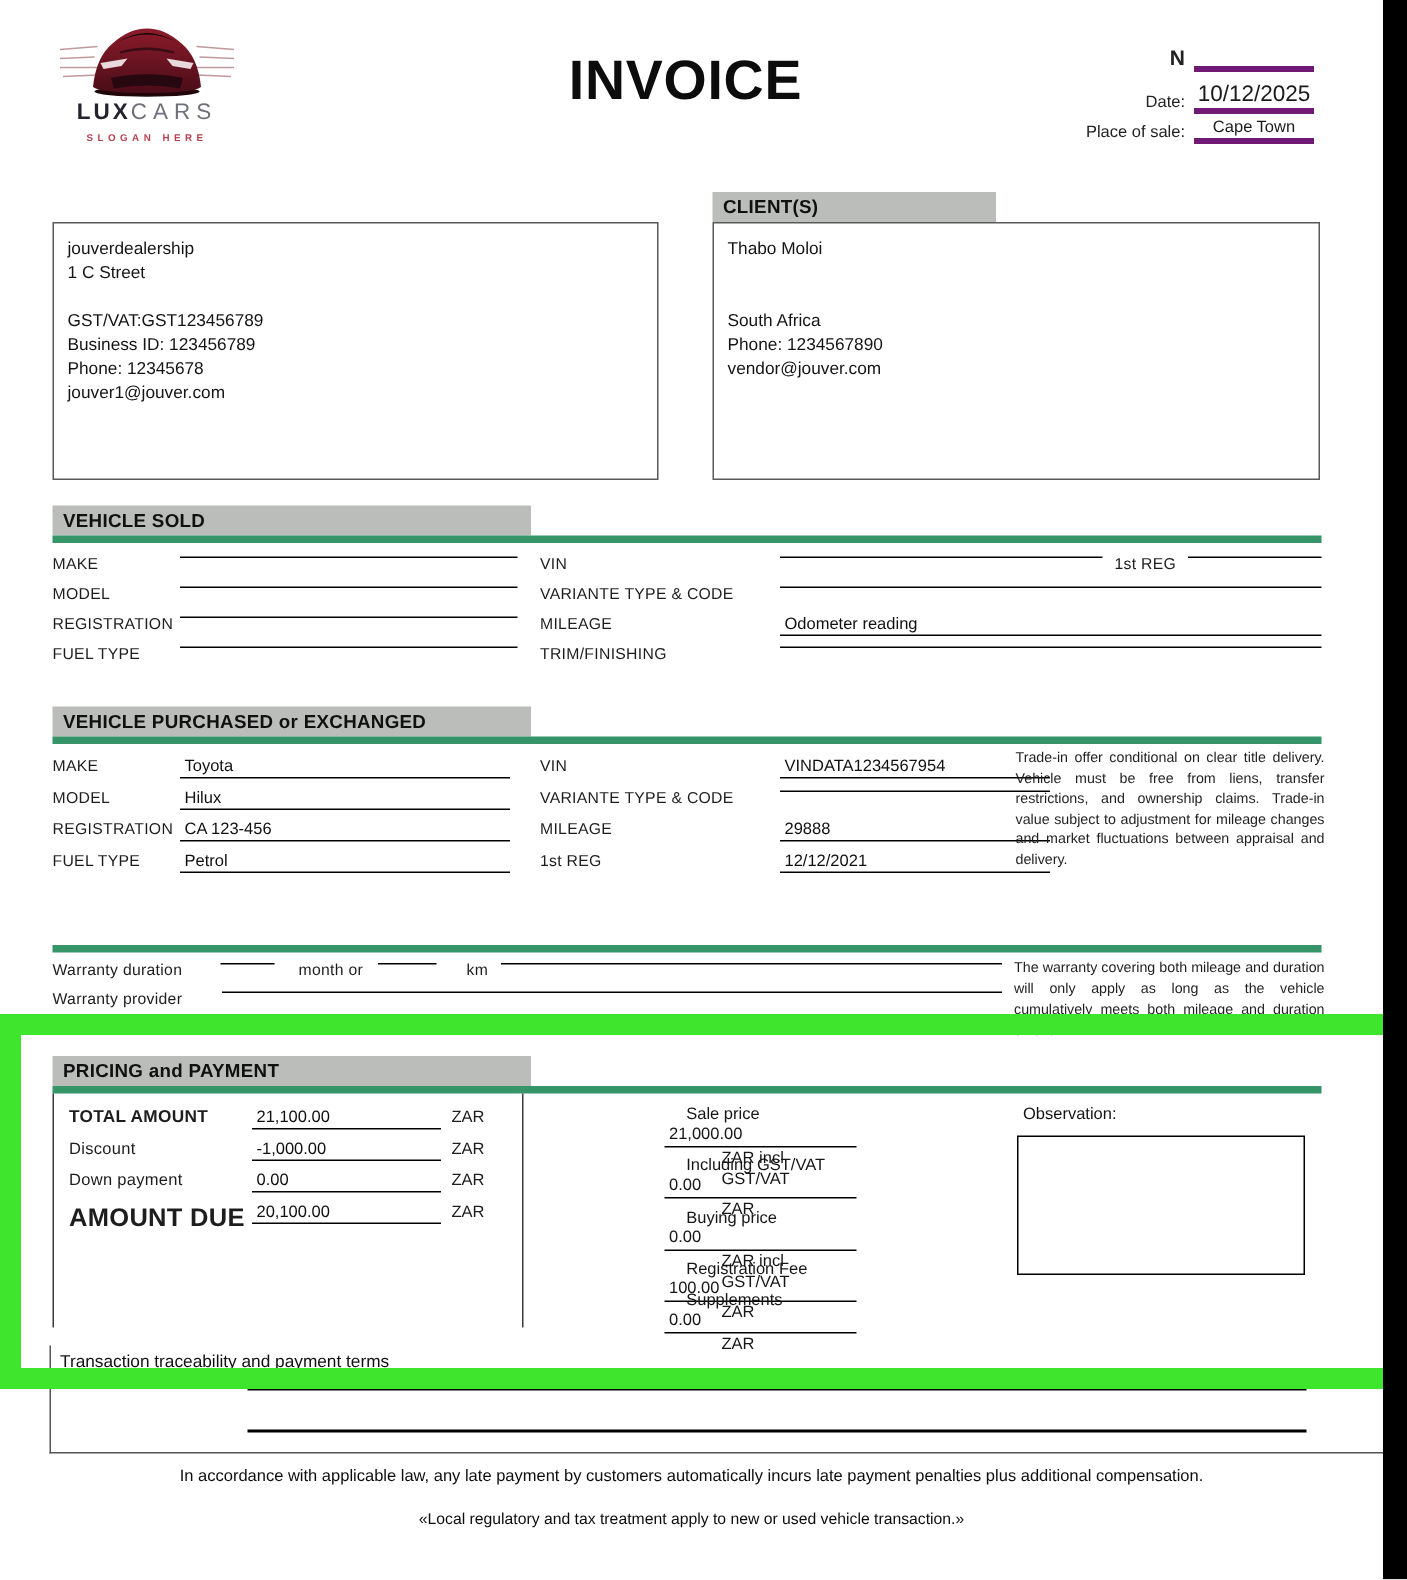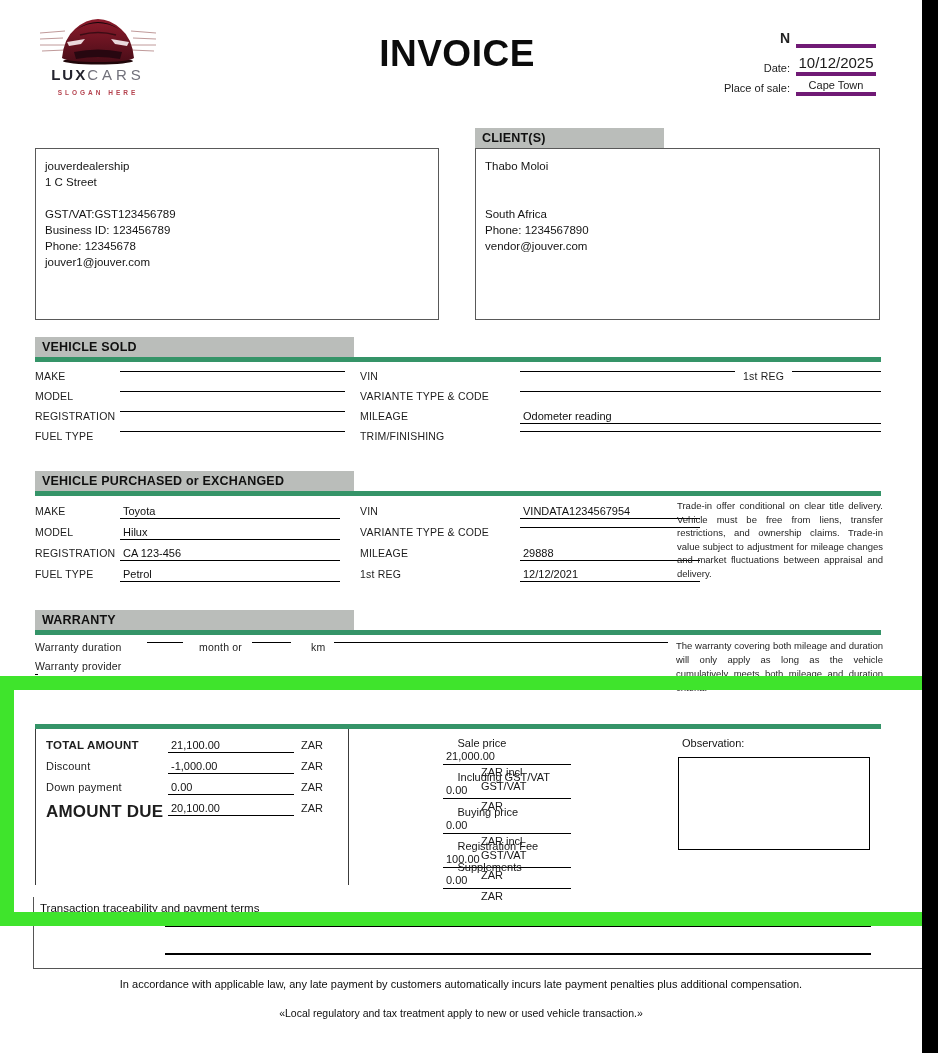--- a/index.html
+++ b/index.html
@@ -203,38 +203,38 @@
     <span class="fl" style="width:160px;">MILEAGE</span>
     <span class="ln">29888</span>
   </div>
   <div class="frow" style="left:360px;top:568px;width:340px;">
     <span class="fl" style="width:160px;">1st REG</span>
     <span class="ln">12/12/2021</span>
   </div>
 
   <div class="legal" style="left:677px;top:499px;width:206px;">Trade-in offer conditional on clear title delivery. Vehicle must be free from liens, transfer restrictions, and ownership claims. Trade-in value subject to adjustment for mileage changes and market fluctuations between appraisal and delivery.</div>
 
-  <div class="sec-head" style="left:35px;top:610px;width:312px;">WARRANTY</div>
   <div class="gbar" style="left:35px;top:630px;width:846px;"></div>
 
   <div class="frow" style="left:35px;top:641px;width:633px;">
     <span class="fl" style="width:112px;">Warranty duration</span>
     <span class="ln fix" style="width:33px;"></span>
     <span class="fl" style="margin-left:16px;">month or</span>
     <span class="ln fix" style="width:36px;margin-left:10px;"></span>
     <span class="fl" style="margin-left:20px;">km</span>
     <span class="ln" style="margin-left:9px;"></span>
   </div>
-  <div class="frow" style="left:35px;top:660px;width:633px;flex-direction:column;">
+  <div class="frow" style="left:35px;top:660px;width:633px;">
     <span class="fl" style="width:113px;">Warranty provider</span>
     <span class="ln"></span>
   </div>
 
   <div class="legal" style="left:676px;top:639px;width:207px;line-height:14px;">The warranty covering both mileage and duration will only apply as long as the vehicle cumulatively meets both mileage and duration criteria.</div>
 
+  <div class="sec-head" style="left:35px;top:704px;width:312px;">PRICING and PAYMENT</div>
   <div class="gbar" style="left:35px;top:724px;width:846px;"></div>
   <div class="vl" style="left:35px;top:729px;height:156px;"></div>
   <div class="vl" style="left:348px;top:729px;height:156px;"></div>
 
   <div class="frow" style="left:46px;top:739px;width:252px;">
     <span class="fl b" style="width:122px;font-size:11.5px;">TOTAL AMOUNT</span>
     <span class="ln fix" style="width:123px;">21,100.00</span>
     <span class="cur">ZAR</span>
   </div>
   <div class="frow" style="left:46px;top:760px;width:252px;">

